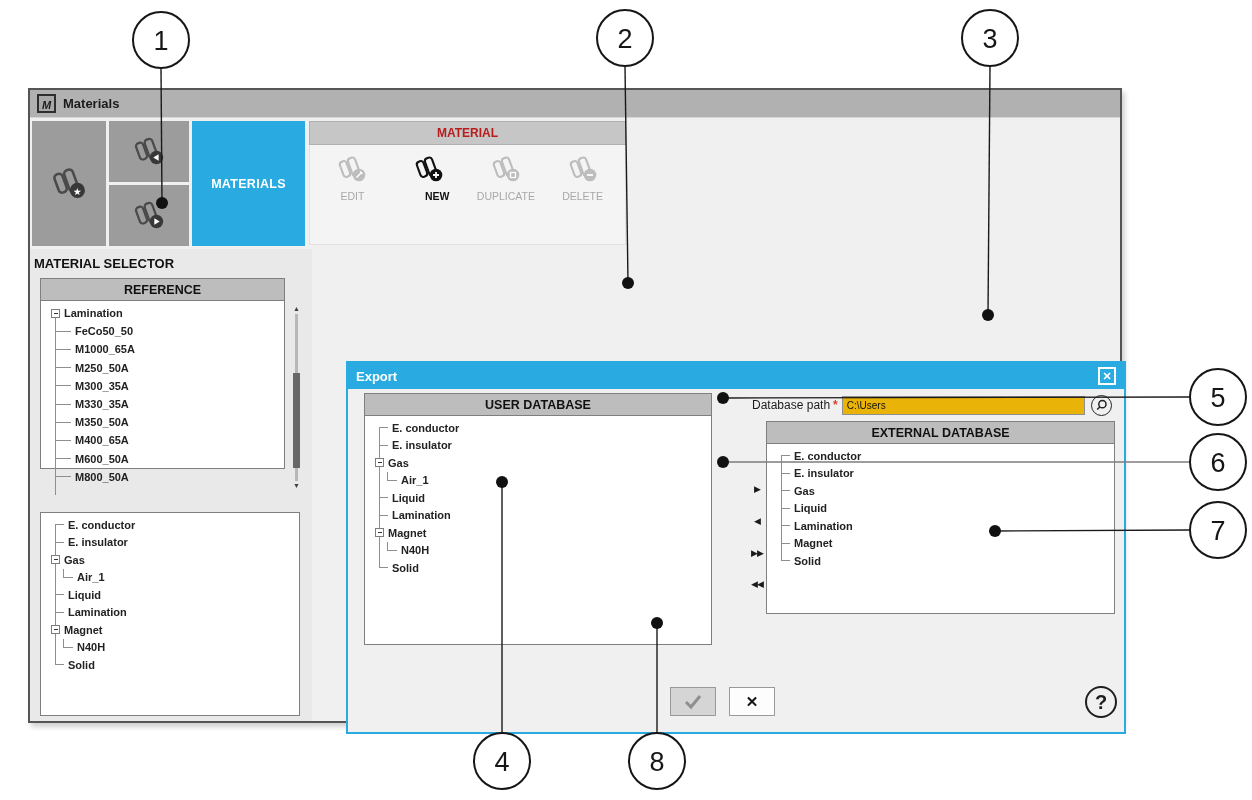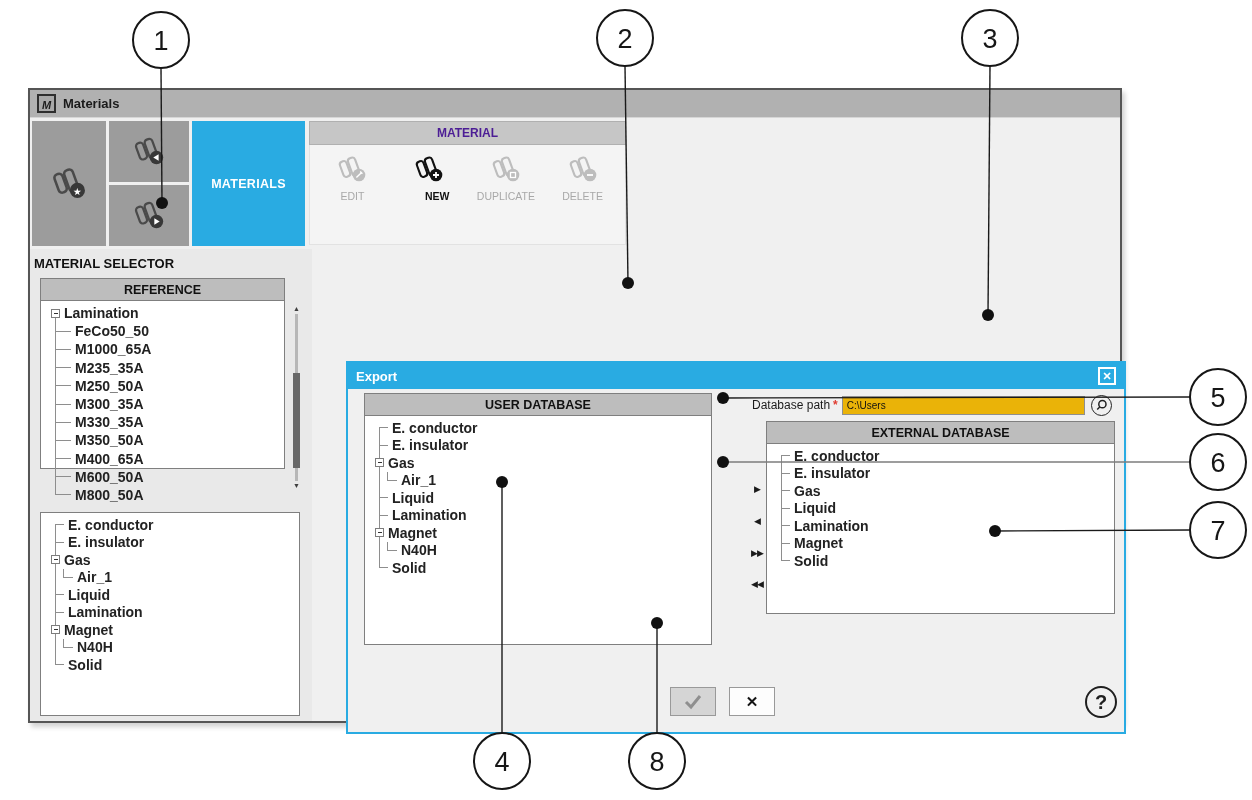--- a/index.html
+++ b/index.html
@@ -19,21 +19,21 @@
   .bigbtn{position:absolute;background:#9c9c9c;display:flex;align-items:center;justify-content:center;cursor:pointer;}
   #btn-star{left:2px;top:31px;width:74px;height:125px;}
   #btn-import{left:79px;top:31px;width:80px;height:61px;}
   #btn-export{left:79px;top:95px;width:80px;height:61px;}
   #tab-materials{position:absolute;left:162px;top:31px;width:113px;height:125px;
      display:flex;align-items:center;justify-content:center;color:#fff;
      font-size:12.5px;font-weight:700;letter-spacing:.3px;cursor:pointer;}
   #mat-group{position:absolute;left:279px;top:31px;width:317px;height:124px;}
   #mat-group-header{height:24px;background:#c6c6c6;border:1px solid #b0b0b0;
      display:flex;align-items:center;justify-content:center;
-     font-size:12px;font-weight:700;color:#4c1d95;}
+     font-size:12px;font-weight:700;color:#b91c1c;}
   #mat-group-body{position:absolute;left:0;top:24px;right:0;bottom:0;background:#f4f4f4;border:1px solid #e2e2e2;border-top:none;
      display:flex;align-items:flex-start;justify-content:space-around;padding:8px 4px 0 4px;}
   .ribbtn{width:72px;display:flex;flex-direction:column;align-items:center;cursor:pointer;}
   .ribbtn .lbl{font-size:10.5px;margin-top:3px;color:#a8a8a8;}
   .ribbtn.on .lbl{color:#111;font-weight:700;margin-left:16px;}
 
   
   #sidebar{position:absolute;left:0;top:159px;width:282px;bottom:0;background:#e9e9e9;}
   #selector-title{position:absolute;left:4px;top:7px;font-size:13px;font-weight:700;color:#111;}
   .panel{position:absolute;background:#fff;border:1px solid #7f7f7f;}
@@ -43,21 +43,21 @@
   #user-panel{left:10px;top:263px;width:260px;height:204px;}
 
   
   #ref-scroll{position:absolute;left:260px;top:56px;width:13px;height:185px;}
   #ref-scroll .arr{position:absolute;left:0;width:13px;height:8px;font-size:7px;line-height:8px;
       text-align:center;color:#3f3f3f;cursor:pointer;}
   #ref-scroll .track{position:absolute;left:5px;top:9px;bottom:9px;width:3px;background:#b7b7b7;}
   #ref-scroll .thumb{position:absolute;left:3px;top:68px;width:7px;height:95px;background:#686868;cursor:pointer;}
 
   
-  .tree{position:relative;padding:3px 0 0 6px;font-size:14px;font-weight:700;color:#222;}
+  .tree{position:relative;padding:3px 0 0 6px;font-size:11px;font-weight:700;color:#222;}
   .spine{position:absolute;left:14px;width:0;border-left:1px solid #8e8e8e;}
   .trow{display:flex;align-items:center;cursor:default;white-space:nowrap;}
   .ttick{flex:none;margin-left:8px;width:9px;border-top:1px solid #8e8e8e;}
   .ttick2{flex:none;margin-left:8px;width:16px;border-top:1px solid #8e8e8e;}
   .texp{flex:none;position:relative;margin-left:4px;width:9px;height:9px;border:1px solid #7c7c7c;background:#fff;}
   .texp::after{content:"";position:absolute;left:1.5px;right:1.5px;top:3px;border-top:1px solid #333;}
   .tind{flex:none;width:16px;}
   .telbow{flex:none;width:10px;height:9px;margin-top:-8px;border-left:1px solid #8e8e8e;border-bottom:1px solid #8e8e8e;}
   .tlab{margin-left:4px;}
 
@@ -217,24 +217,20 @@
               <span class="texp"></span>
               <span class="tlab">Lamination</span>
             </div>
             <div class="trow" style="height: 18.2px;">
               <span class="ttick2"></span>
               <span class="tlab" style="font-weight:700">FeCo50_50</span>
             </div>
             <div class="trow" style="height: 18.2px;">
               <span class="ttick2"></span>
               <span class="tlab">M1000_65A</span>
-            </div>
-            <div class="trow" style="height: 18.2px;">
-              <span class="ttick2"></span>
-              <span class="tlab">M235_35A</span>
             </div>
             <div class="trow" style="height: 18.2px;">
               <span class="ttick2"></span>
               <span class="tlab">M250_50A</span>
             </div>
             <div class="trow" style="height: 18.2px;">
               <span class="ttick2"></span>
               <span class="tlab">M300_35A</span>
             </div>
             <div class="trow" style="height: 18.2px;">

